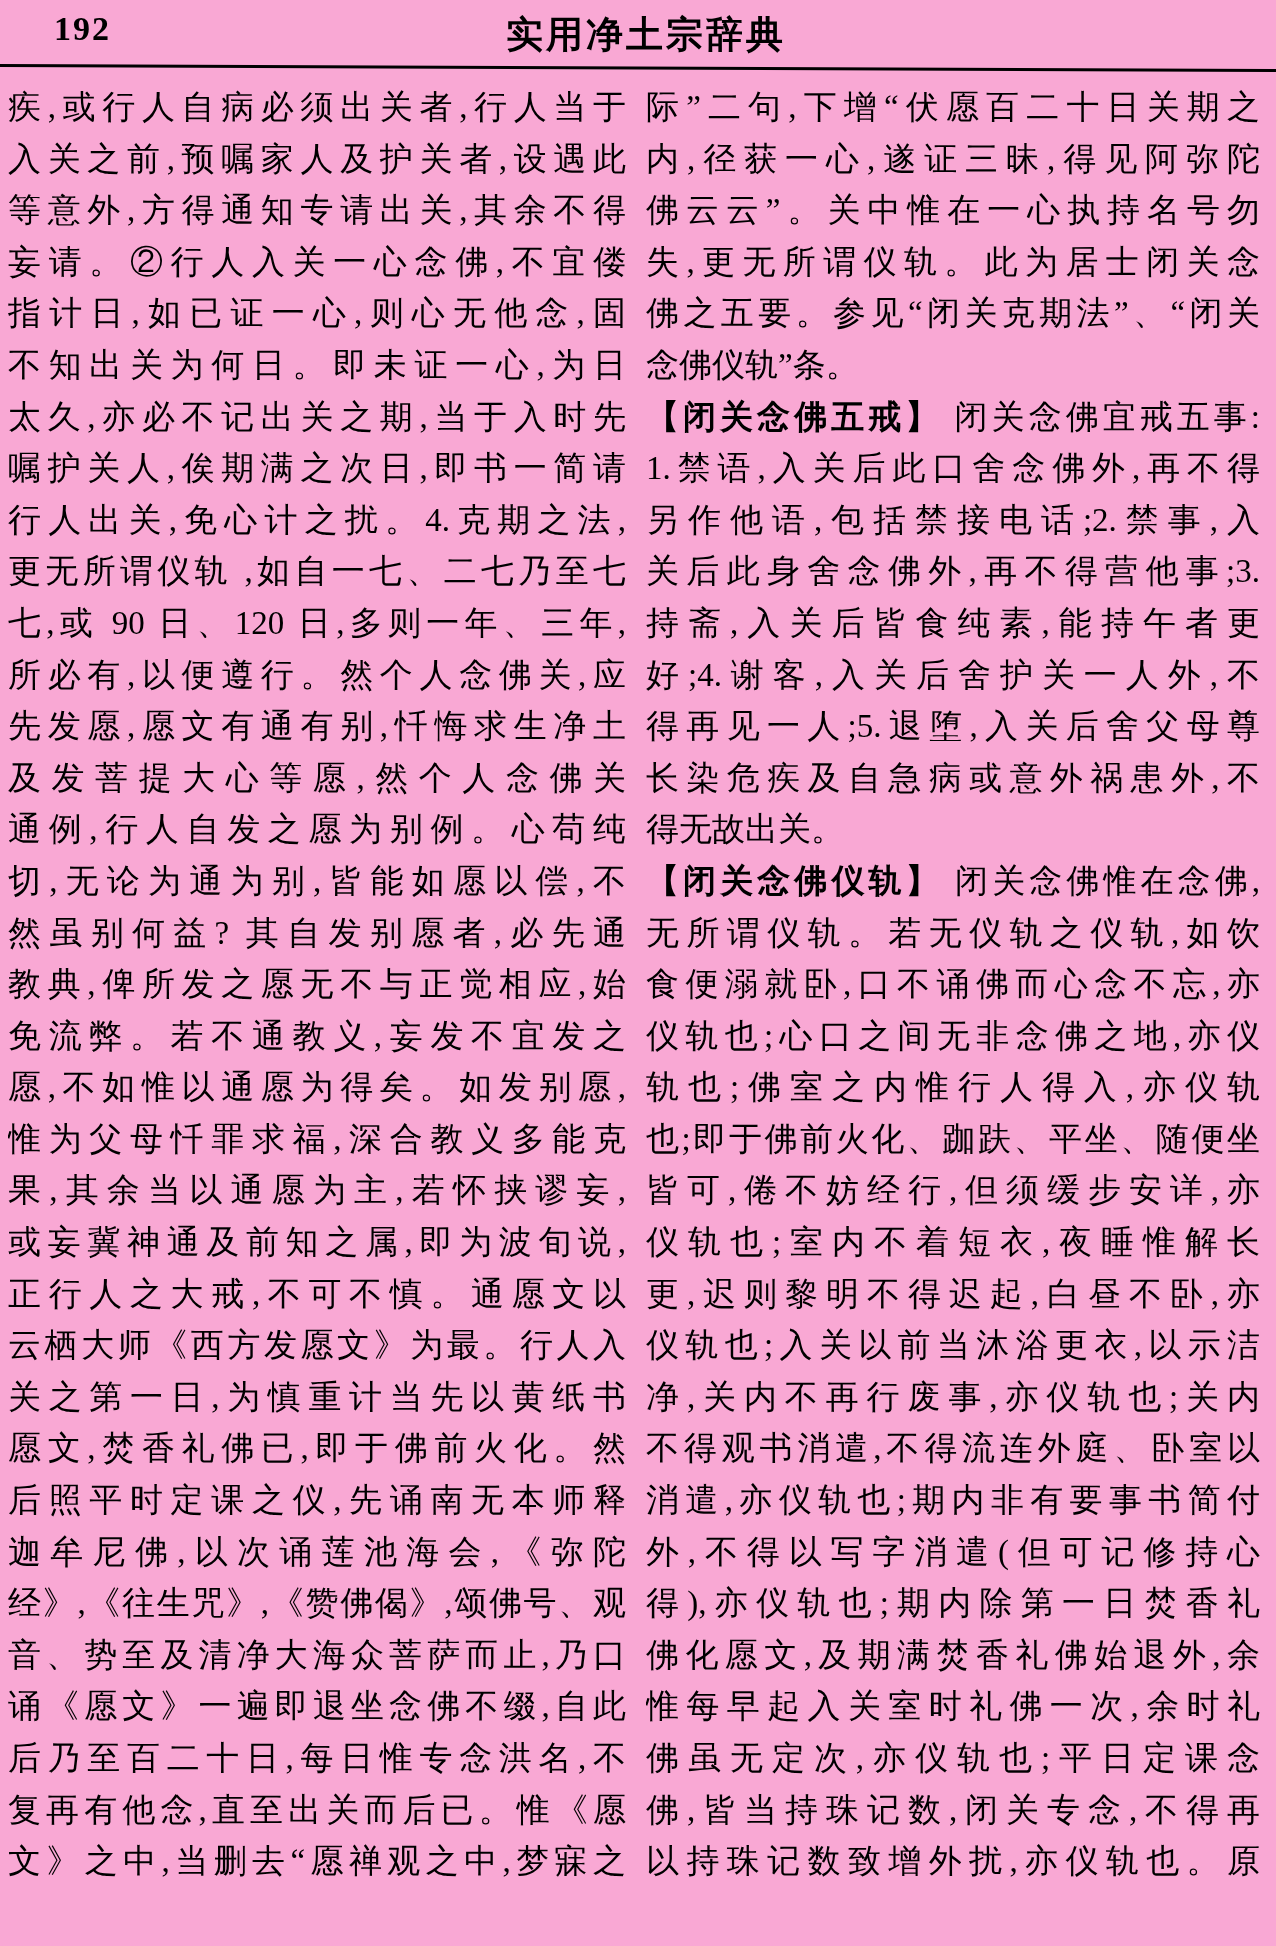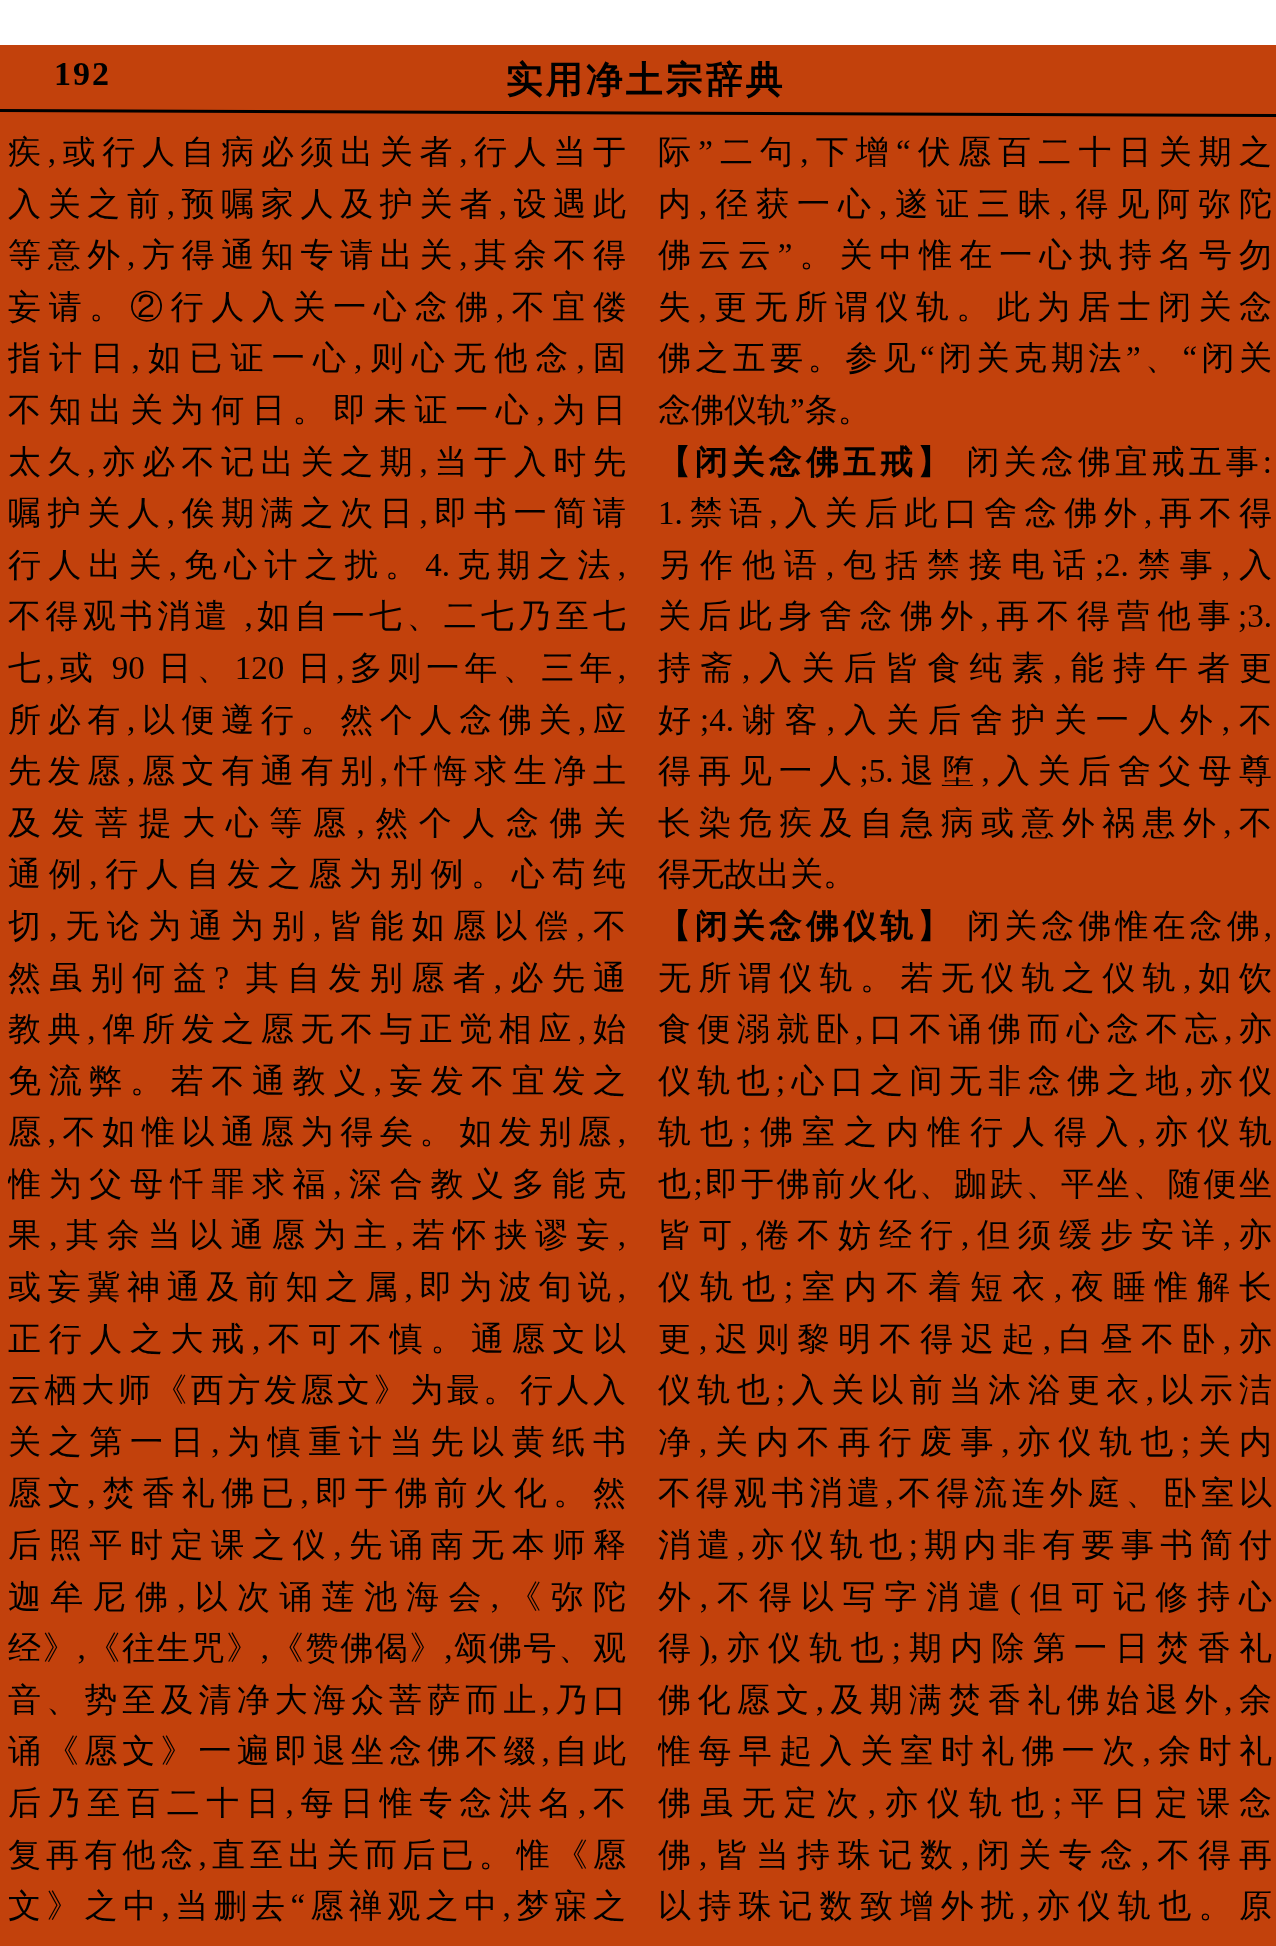--- a/index.html
+++ b/index.html
@@ -11,22 +11,21 @@
     position: relative;
     width: 1276px;
     height: 1946px;
     overflow: hidden;
     font-family: "Liberation Serif", "DejaVu Serif", serif;
     color: #000000;
   }
   .page {
     position: absolute;
     inset: 0;
-    background: #c2410c;
-    margin-top: 45px;
+    background: #f9a8d4;
   }
   .header-row {
     position: absolute;
     top: 6px;
     left: 0;
     right: 0;
     height: 52px;
   }
   .page-number {
     position: absolute;
@@ -54,21 +53,21 @@
     height: 3px;
     background: #000000;
     transform: rotate(0.22deg);
     transform-origin: left center;
   }
   .columns {
     position: absolute;
     top: 82px;
     left: 8px;
     display: flex;
-    gap: 32px;
+    gap: 20px;
   }
   .column {
     width: 618px;
   }
   .column.right {
     width: 614px;
   }
   .line {
     font-size: 33px;
     line-height: 51.6px;
@@ -98,21 +97,21 @@
     <div class="column left" id="col-left">
         <div class="line">疾,或行人自病必须出关者,行人当于</div>
         <div class="line">入关之前,预嘱家人及护关者,设遇此</div>
         <div class="line">等意外,方得通知专请出关,其余不得</div>
         <div class="line">妄请。②行人入关一心念佛,不宜偻</div>
         <div class="line">指计日,如已证一心,则心无他念,固</div>
         <div class="line">不知出关为何日。即未证一心,为日</div>
         <div class="line">太久,亦必不记出关之期,当于入时先</div>
         <div class="line">嘱护关人,俟期满之次日,即书一简请</div>
         <div class="line">行人出关,免心计之扰。4.克期之法,</div>
-        <div class="line">不得观书消遣 ,如自一七、二七乃至七</div>
+        <div class="line">更无所谓仪轨 ,如自一七、二七乃至七</div>
         <div class="line">七,或 90 日、120 日,多则一年、三年,</div>
         <div class="line">所必有,以便遵行。然个人念佛关,应</div>
         <div class="line">先发愿,愿文有通有别,忏悔求生净土</div>
         <div class="line">及发菩提大心等愿,然个人念佛关</div>
         <div class="line">通例,行人自发之愿为别例。心苟纯</div>
         <div class="line">切,无论为通为别,皆能如愿以偿,不</div>
         <div class="line">然虽别何益? 其自发别愿者,必先通</div>
         <div class="line">教典,俾所发之愿无不与正觉相应,始</div>
         <div class="line">免流弊。若不通教义,妄发不宜发之</div>
         <div class="line">愿,不如惟以通愿为得矣。如发别愿,</div>

